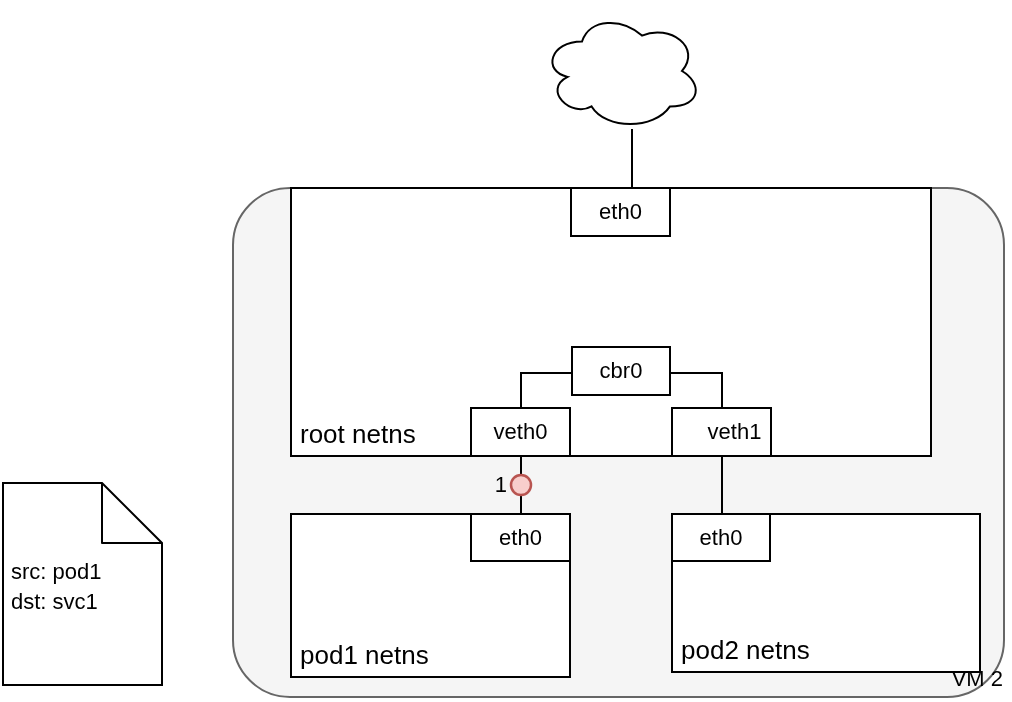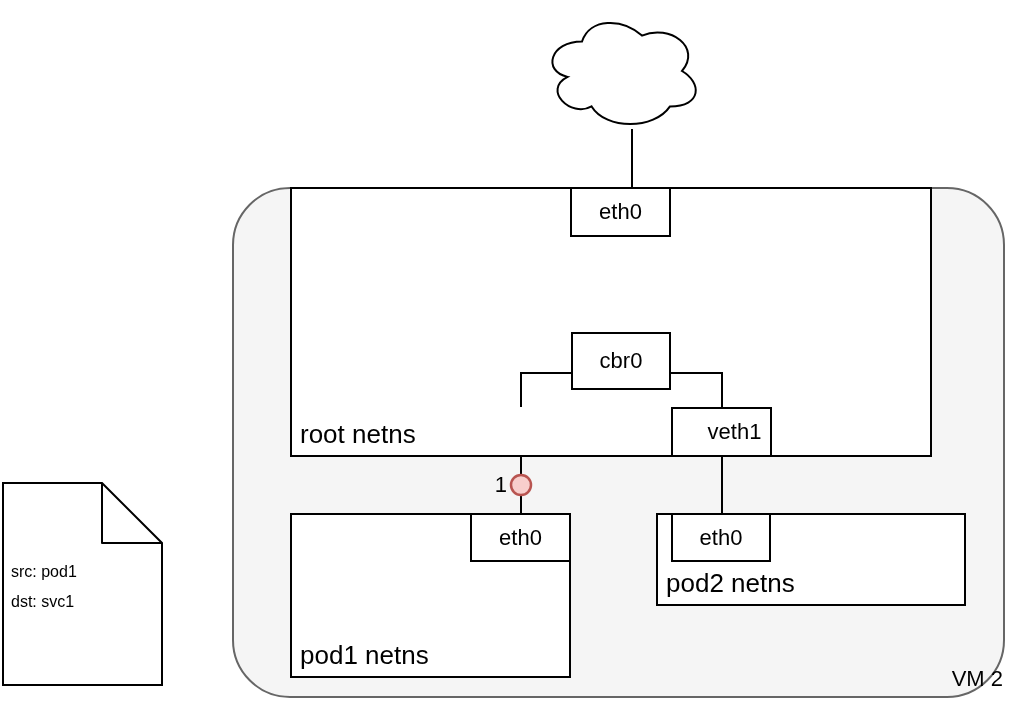--- a/index.html
+++ b/index.html
@@ -58,40 +58,40 @@
     background: #ffffff;
     border: 2px solid #000000;
     display: flex;
     align-items: center;
     justify-content: center;
     font-size: 22px;
     z-index: 4;
   }
   .root-netns   { left: 290px; top: 187px; width: 642px; height: 270px; }
   .pod1-netns   { left: 290px; top: 513px; width: 281px; height: 165px; }
-  .pod2-netns   { left: 656px; top: 513px; width: 310px; height: 93px; }
+  .pod2-netns   { left: 671px; top: 513px; width: 310px; height: 160px; }
   .host-eth0    { left: 570px; top: 187px; width: 101px; height: 50px; }
-  .cbr0         { left: 571px; top: 332px; width: 100px; height: 58px; }
+  .cbr0         { left: 571px; top: 346px; width: 100px; height: 50px; }
   .veth0        { left: 470px; top: 407px; width: 101px; height: 50px; }
   .veth1        { left: 671px; top: 407px; width: 101px; height: 50px; padding-left: 26px; }
   .pod1-eth0    { left: 470px; top: 513px; width: 101px; height: 49px; }
   .pod2-eth0    { left: 671px; top: 513px; width: 100px; height: 49px; }
   .marker-label {
     position: absolute;
     left: 478px; top: 471px;
     width: 29px; height: 27px;
     line-height: 27px;
     text-align: right;
     font-size: 22px;
     z-index: 5;
   }
   .note-text {
     position: absolute;
     left: 11px; top: 557px;
-    font-size: 16px;
+    font-size: 22px;
     line-height: 30px;
     z-index: 5;
   }
   .diagram-line {
     fill: none;
     stroke: var(--line-color, #000000);
     stroke-width: 2;
   }
   .shape-outline {
     fill: #ffffff;
@@ -159,20 +159,23 @@
   </svg>
 
   <div class="node host-eth0">
     <span>eth0</span>
   </div>
 
   <div class="node cbr0">
     <span>cbr0</span>
   </div>
 
+  <div class="node veth0">
+    <span>veth0</span>
+  </div>
 
   <div class="node veth1">
     <span>veth1</span>
   </div>
 
   <div class="node pod1-eth0">
     <span>eth0</span>
   </div>
 
   <div class="node pod2-eth0">

